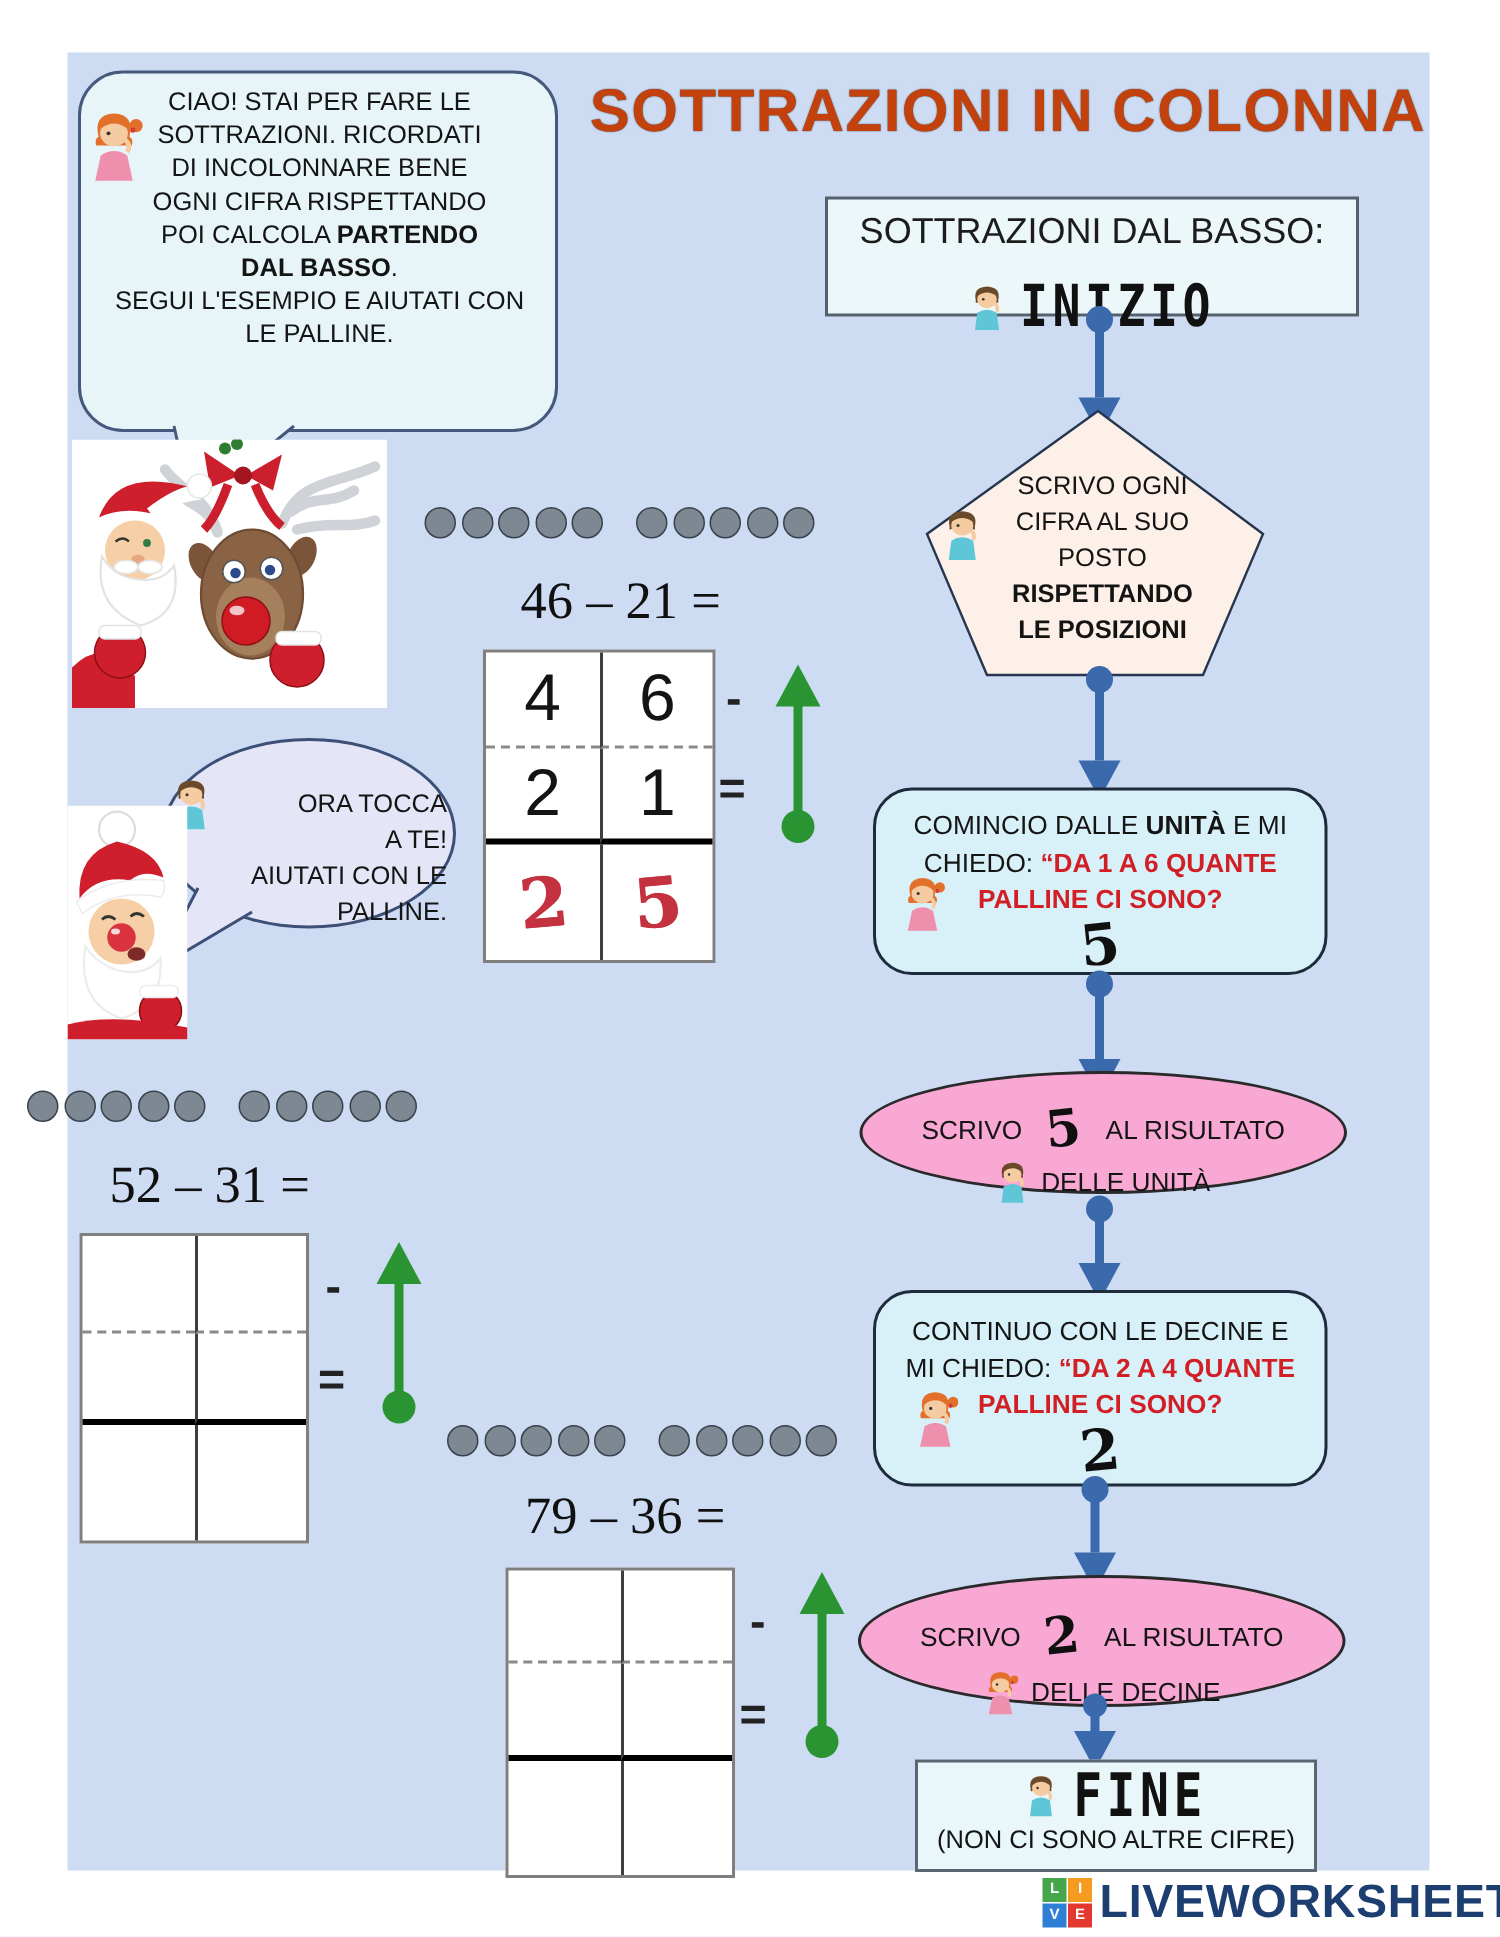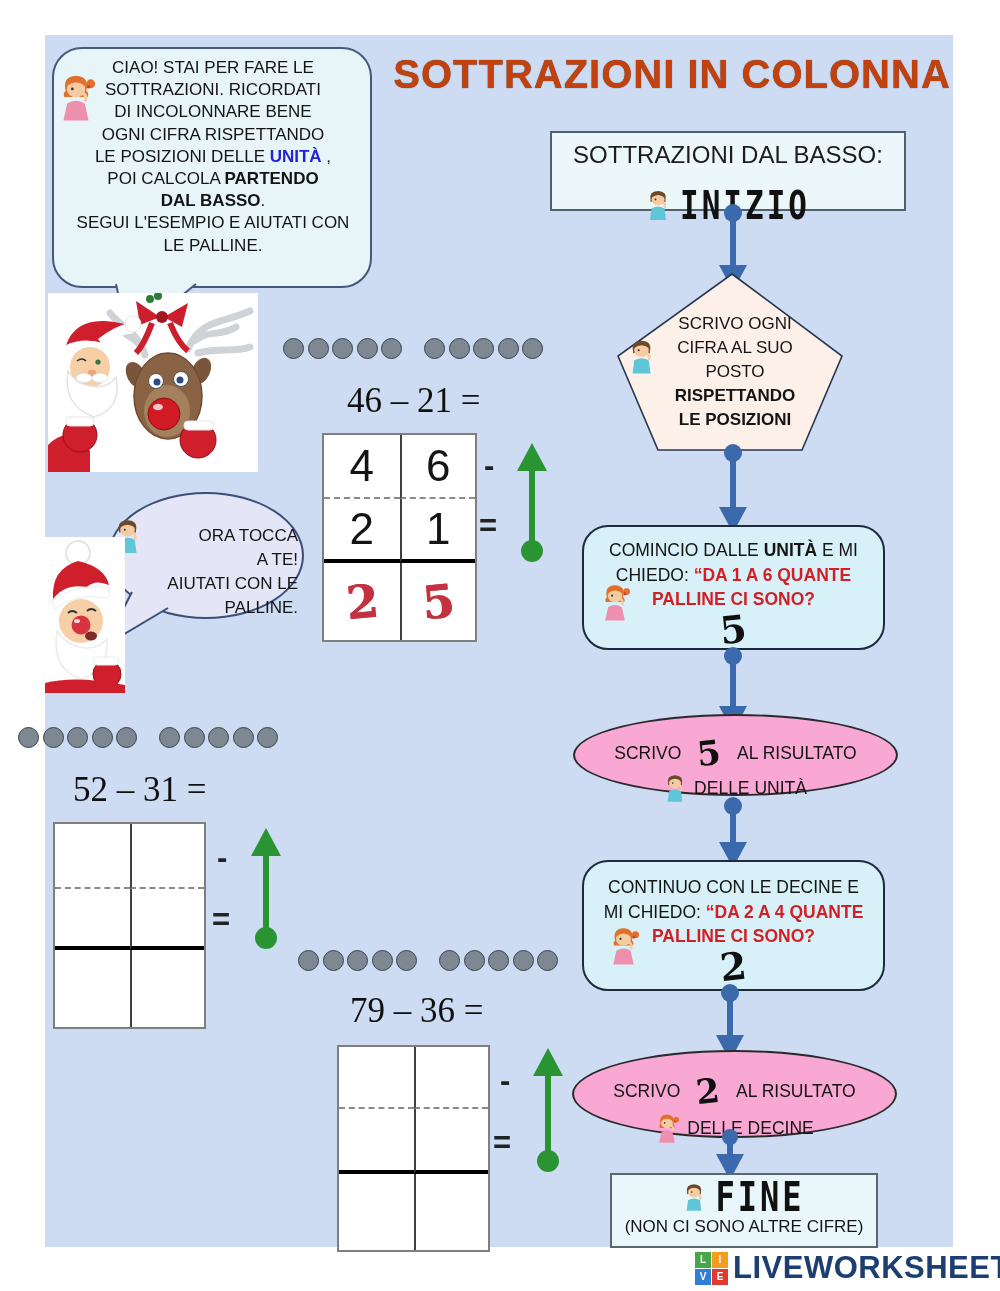--- a/index.html
+++ b/index.html
@@ -114,21 +114,20 @@
     <path d="M16,1 L28,56 L96,1" fill="none" stroke="#44597c" stroke-width="2"></path>
   </svg>
   <svg class="abs" style="left:56px;top:72px" width="40" height="50">
       <use href="#sym-girl"></use>
     </svg>
   <div class="abs bubble1-text" style="left:60px;top:57px;width:306px">
     <div><span>CIAO! STAI PER FARE LE</span></div>
     <div><span>SOTTRAZIONI. RICORDATI</span></div>
     <div><span>DI INCOLONNARE BENE</span></div>
     <div><span>OGNI CIFRA RISPETTANDO</span></div>
-    <div><span>LE POSIZIONI DELLE </span><span class="w-blue">UNITÀ</span><span> ,</span></div>
     <div><span>POI CALCOLA </span><span class="w-bold">PARTENDO</span></div>
     <div><span class="w-bold">DAL BASSO</span><span>.</span></div>
     <div><span>SEGUI L'ESEMPIO E AIUTATI CON</span></div>
     <div><span>LE PALLINE.</span></div>
   </div>
 
   <svg class="abs" style="left:48px;top:293px" width="210" height="179">
     <rect width="210" height="179" fill="#ffffff"></rect>
     <g stroke="#cfd3d8" stroke-width="7" fill="none" stroke-linecap="round">
       <path d="M97 62 C90 38 72 34 62 20"></path>

